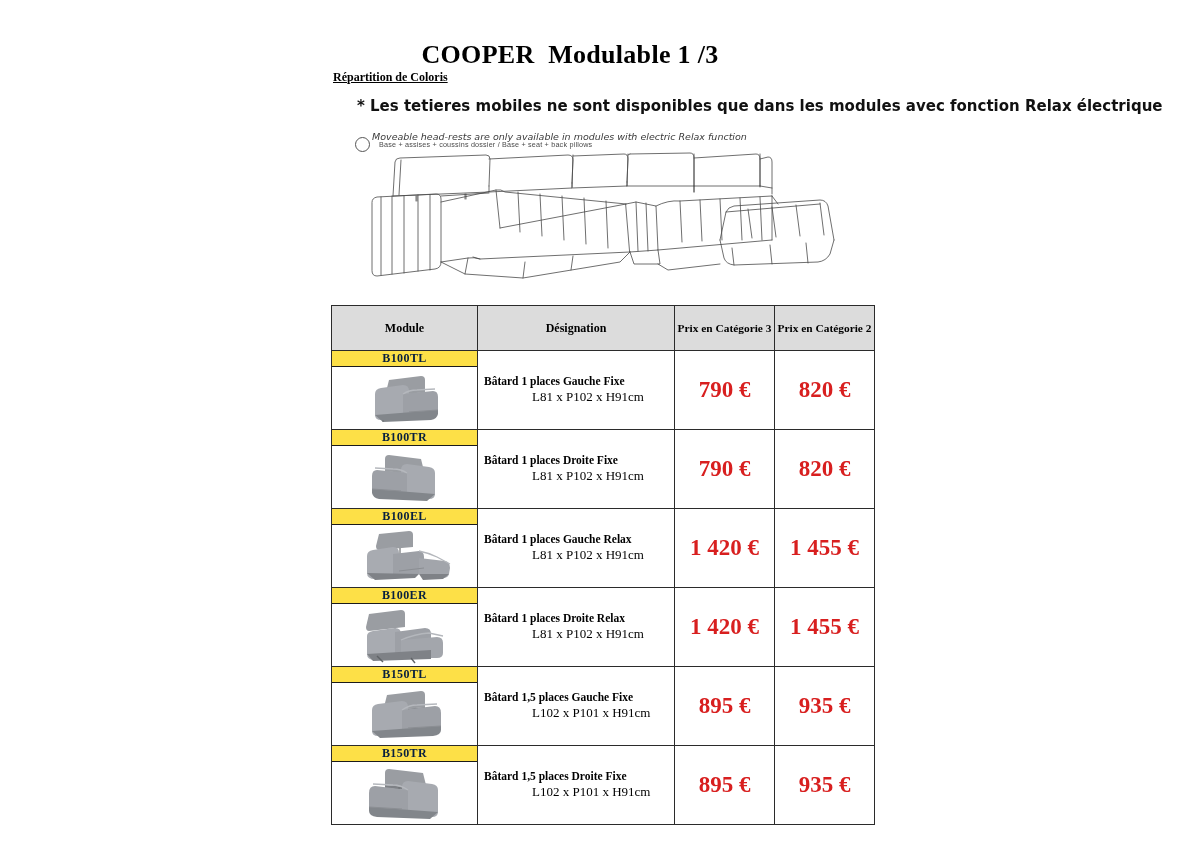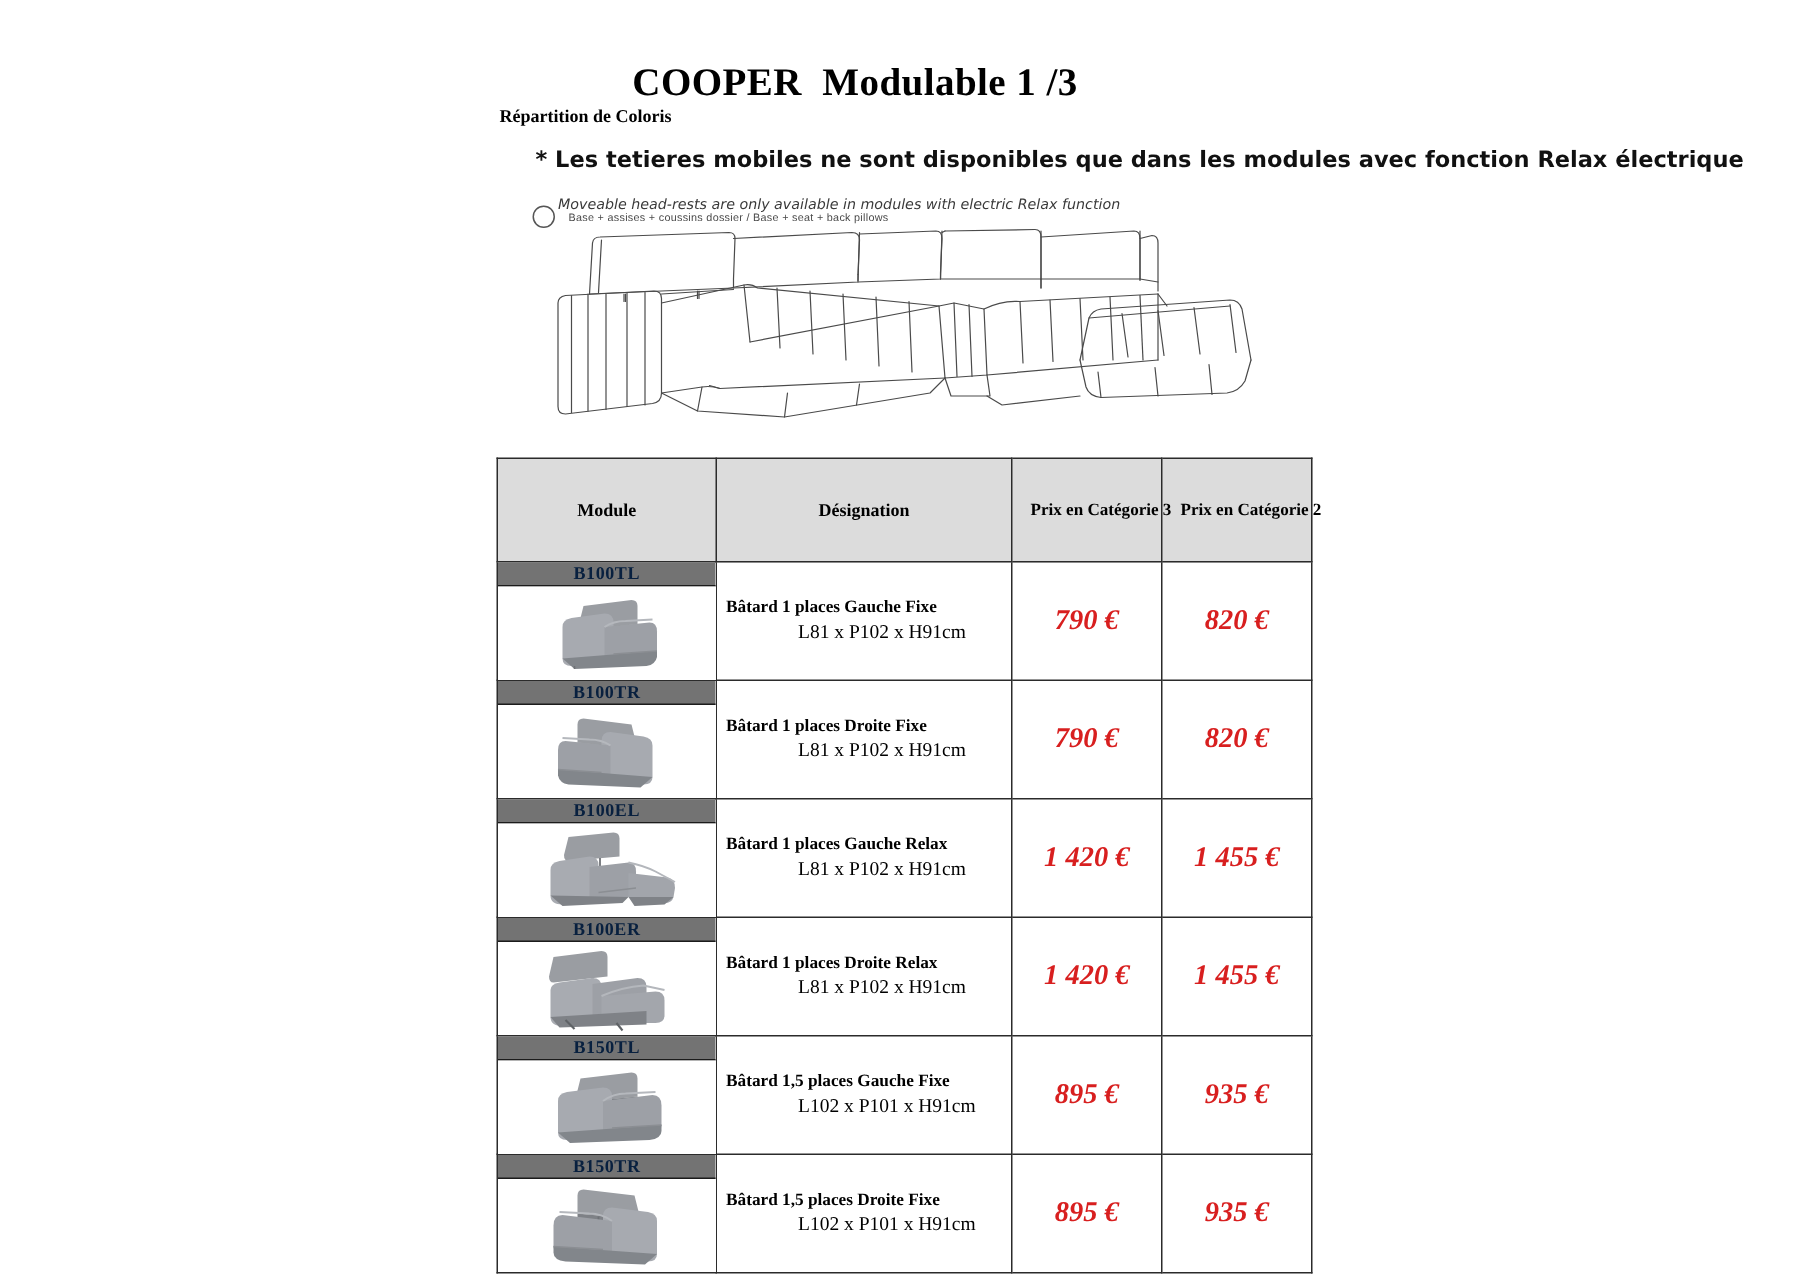--- a/index.html
+++ b/index.html
@@ -29,20 +29,21 @@
     letter-spacing: 0.3px;
     white-space: pre;
   }
   .subtitle {
     position: absolute;
     left: 333px;
     top: 70px;
     font-family: "Liberation Serif", serif;
     font-weight: bold;
     font-size: 12px;
+    text-decoration: underline;
   }
   .note-line-1 {
     position: absolute;
     left: 357px;
     top: 97px;
     font-family: "DejaVu Sans", sans-serif;
     font-weight: bold;
     font-size: 15px;
     color: #111111;
     white-space: nowrap;
@@ -98,21 +99,21 @@
   .price-table {
     position: absolute;
     left: 331px;
     top: 305px;
     width: 543px;
     border-collapse: collapse;
     table-layout: fixed;
   }
   .price-table td, .price-table th {
     border: 1px solid #2b2b2b;
-    padding: 12px;
+    padding: 0;
     vertical-align: middle;
   }
   .col-module  { width: 146px; }
   .col-desig   { width: 197px; }
   .col-cat1    { width: 100px; }
   .col-cat2    { width: 100px; }
 
   thead th {
     background: #dcdcdc;
     height: 44px;
@@ -125,21 +126,21 @@
 
   
   td.module-cell {
     padding: 0;
     height: 78px;
     position: relative;
     background: #ffffff;
   }
   .code-bar {
     height: 15px;
-    background: #737373;
+    background: #fde047;
     border-bottom: 1px solid #1b1b1b;
     display: flex;
     align-items: center;
     justify-content: center;
     font-family: "Liberation Serif", serif;
     font-weight: bold;
     font-size: 12px;
     color: #08203f;
     letter-spacing: 0.4px;
   }
@@ -168,24 +169,23 @@
     font-size: 13px;
     line-height: 1.25;
     padding-left: 48px;
   }
 
   
   td.price-cell {
     text-align: center;
     font-family: "Liberation Serif", serif;
     font-weight: bold;
-    font-size: 19px;
+    font-size: 23px;
     color: #d81f1f;
     white-space: nowrap;
-    font-style: italic;
   }
 </style>
 </head>
 <body>
 
 <div class="page-title">COOPER  Modulable 1 /3</div>
 <div class="subtitle">Répartition de Coloris</div>
 <div class="note-line-1">* Les tetieres mobiles ne sont disponibles que dans les modules avec fonction Relax électrique</div>
 <div class="note-line-2">Moveable head-rests are only available in modules with electric Relax function</div>
 

